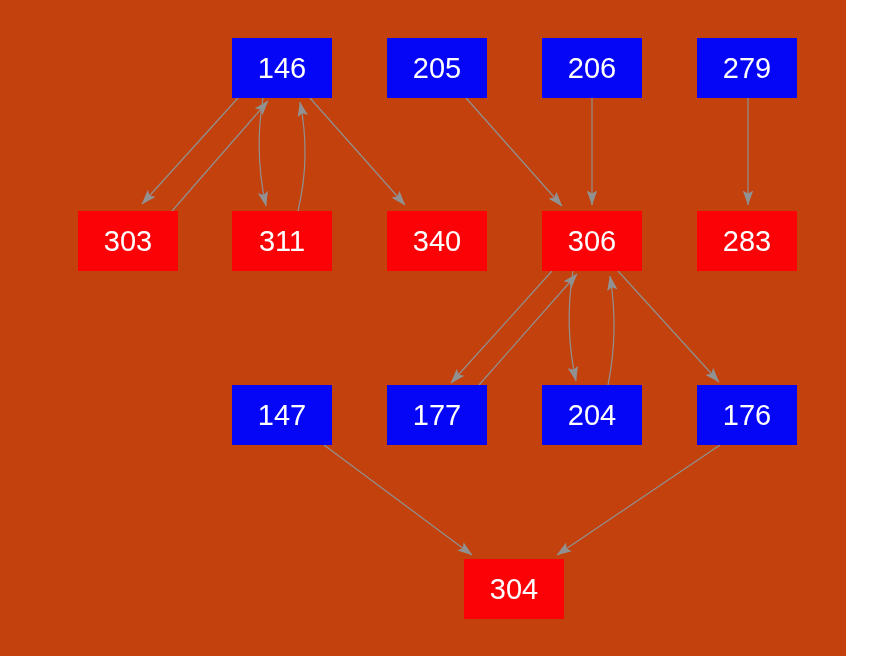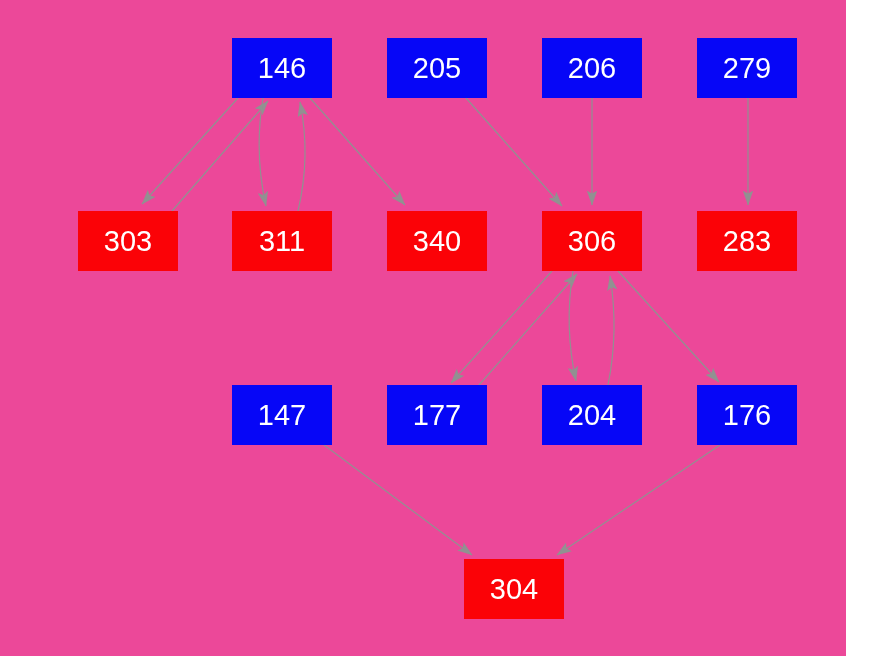--- a/index.html
+++ b/index.html
@@ -8,21 +8,21 @@
     background: #ffffff;
     width: 875px;
     height: 656px;
     overflow: hidden;
     font-family: "Liberation Sans", sans-serif;
   }
   #stage {
     position: relative;
     width: 846px;
     height: 656px;
-    background: #ec4899;
+    background: #c2410c;
   }
   svg { display: block; }
   .node-label {
     font-family: "Liberation Sans", sans-serif;
     font-size: 29px;
     fill: #ffffff;
     text-anchor: middle;
   }
   .edge-line {
     fill: none;

